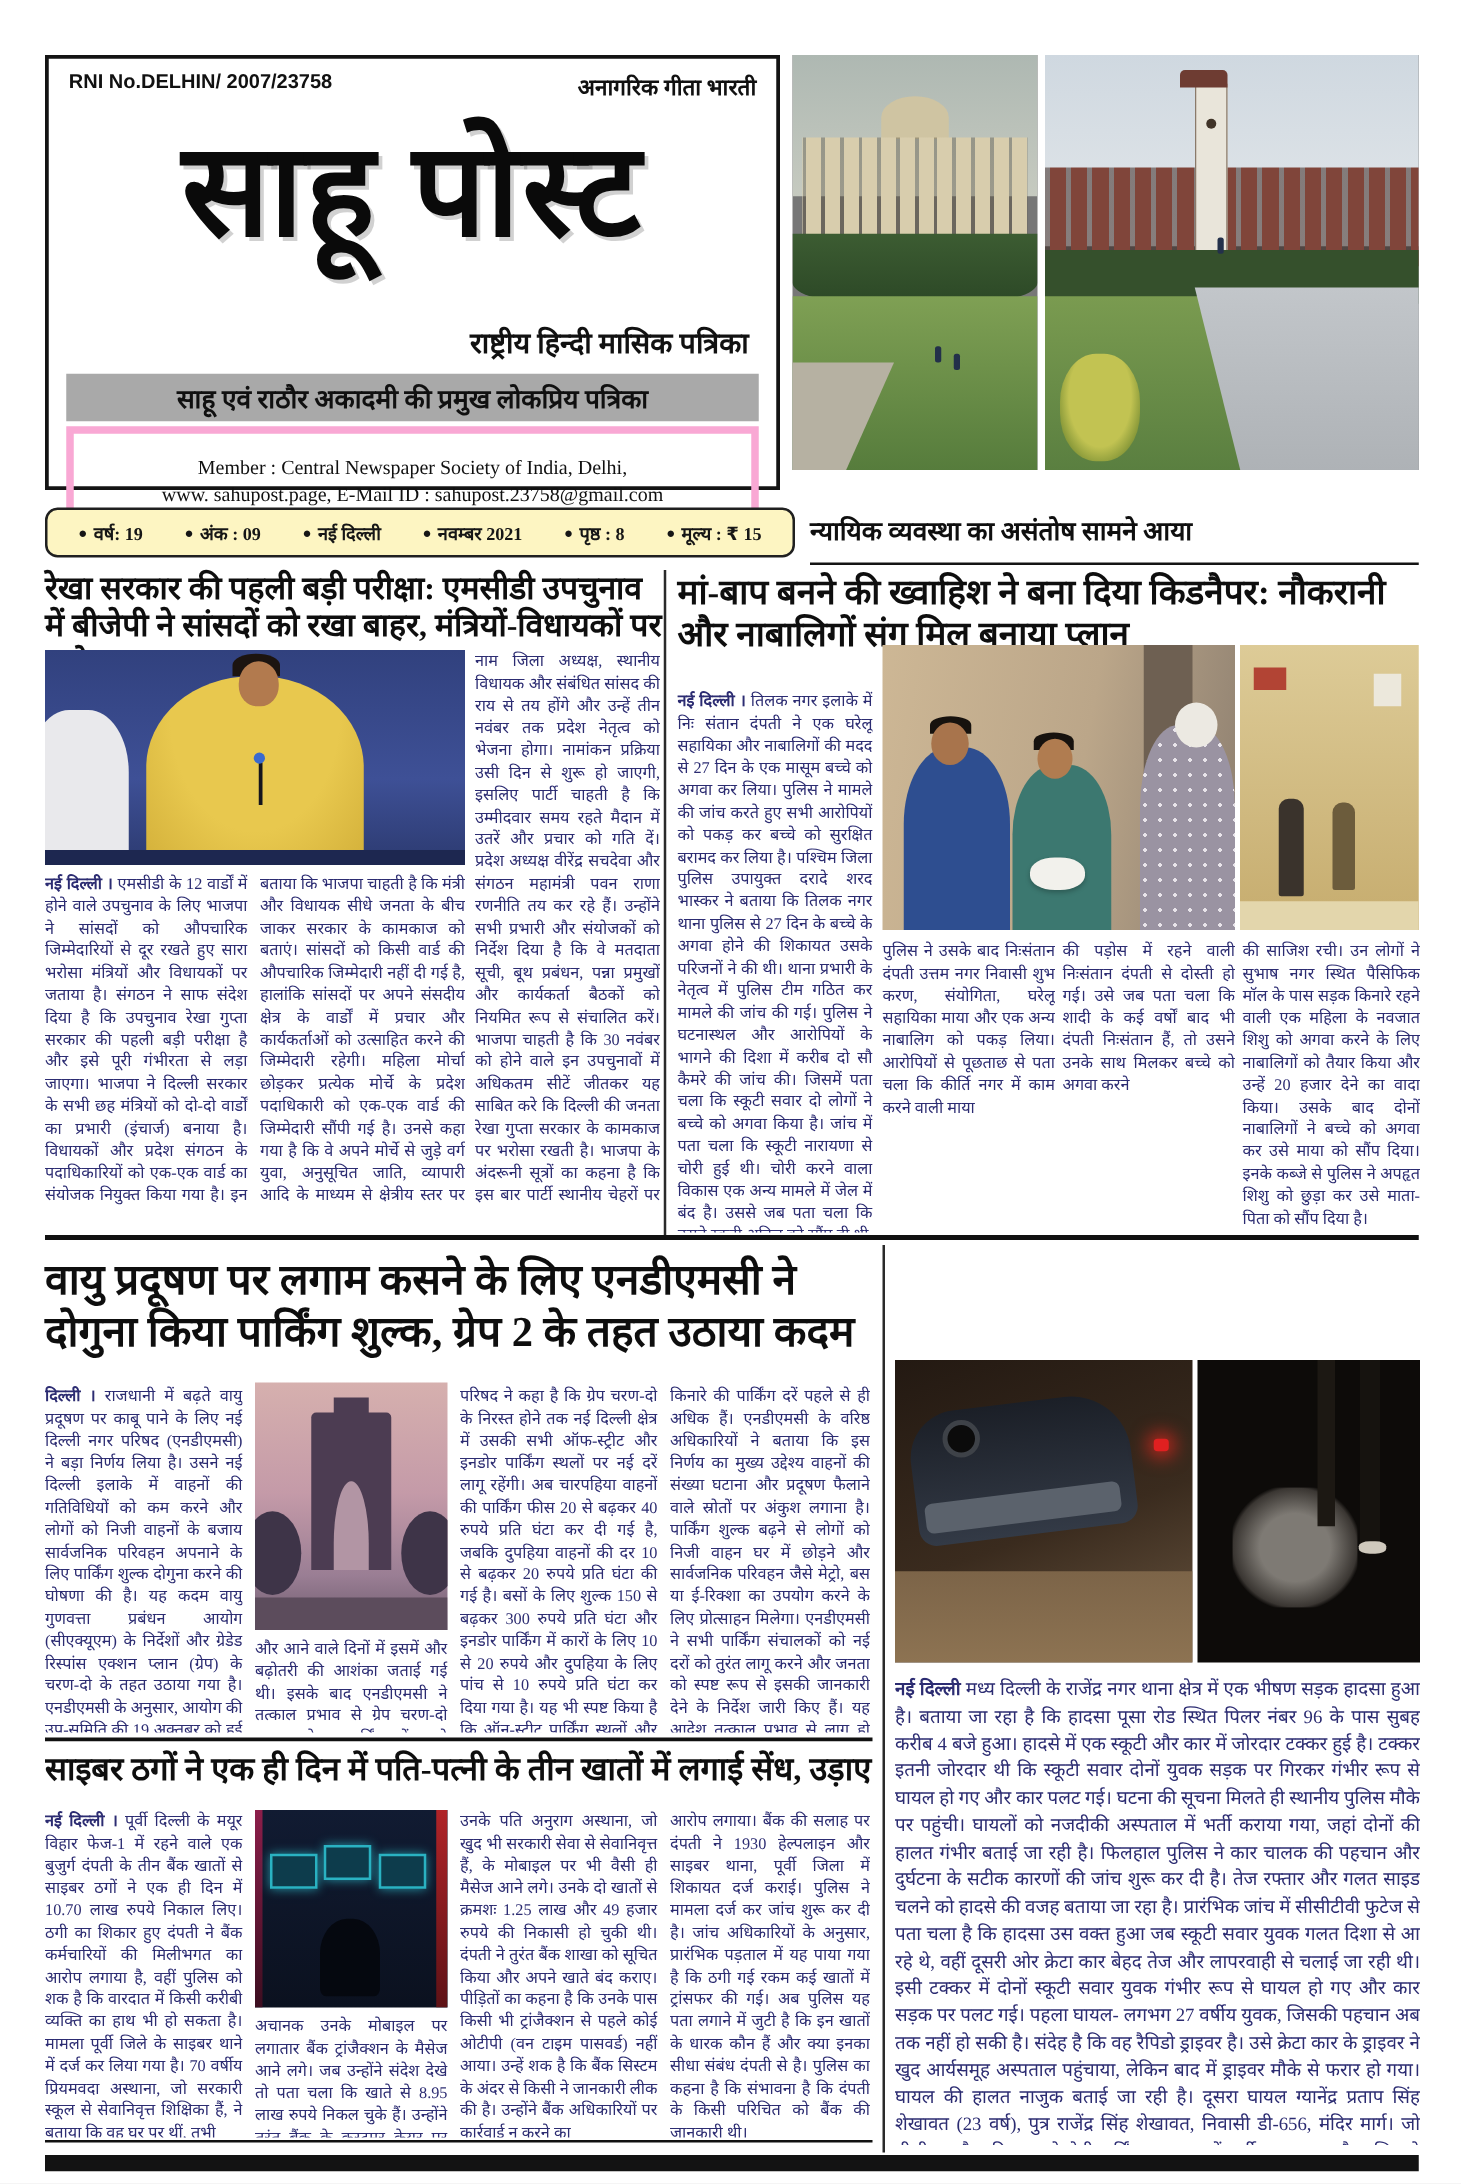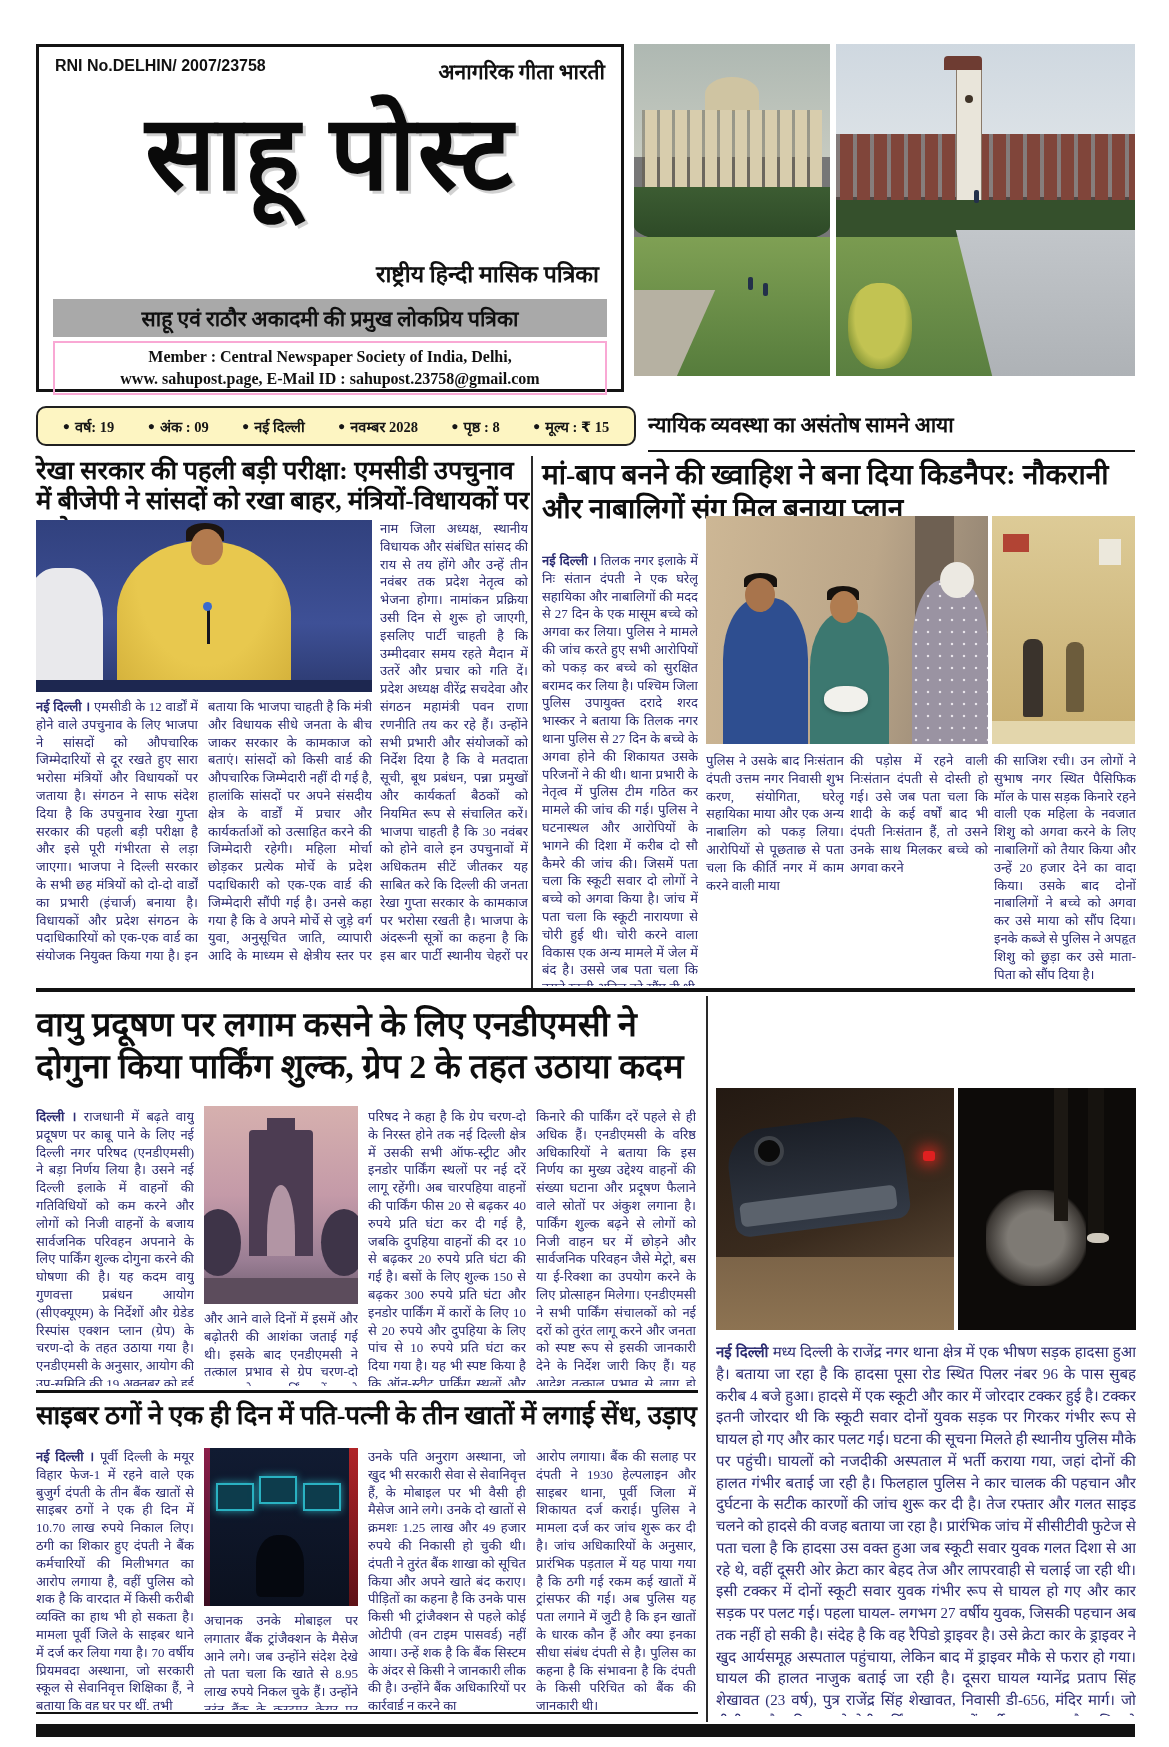--- a/index.html
+++ b/index.html
@@ -13,25 +13,25 @@
   .page{
     position:relative;width:1169px;height:1747px;background:var(--paper);
     margin:0 auto;overflow:hidden;
     font-family:"Liberation Serif","DejaVu Sans",serif;
   }
   .abs{position:absolute;}
   
   .masthead{left:36px;top:44px;width:588px;height:348px;border:3px solid #141414;box-sizing:border-box;}
   .mh-top{position:absolute;left:0;top:0;right:0;display:flex;justify-content:space-between;padding:10px 16px 0 16px;box-sizing:border-box;}
   .rni{font-family:"Liberation Sans",sans-serif;font-weight:bold;font-size:16px;color:#111;}
-  .mh-topright{font-weight:bold;font-size:21px;color:#111;}
+  .mh-topright{font-weight:bold;font-size:18px;color:#111;}
   .np-title{position:absolute;left:0;top:42px;width:100%;text-align:center;font-size:104px;font-weight:800;color:#0a0a0a;line-height:1.25;letter-spacing:2px;text-shadow:3px 3px 0 rgba(0,0,0,0.18);}
   .np-subtitle{position:absolute;right:22px;top:210px;font-size:23px;font-weight:bold;color:#111;margin-left:28px;}
   .np-tagline{position:absolute;left:14px;right:14px;top:252px;background:#a9a9a9;color:#101010;font-weight:bold;font-size:21px;text-align:center;padding:5px 0;}
-  .member-box{position:absolute;left:14px;right:14px;top:294px;border:2px solid #f9a8d4;text-align:center;font-weight:bold;font-size:16px;color:#111;padding:3px 0 4px 0;line-height:1.35;}
+  .member-box{position:absolute;left:14px;right:14px;top:294px;border:6px solid #f9a8d4;text-align:center;font-weight:normal;font-size:16px;color:#111;padding:17px 0 4px 0;line-height:1.35;}
   
   .photo{position:absolute;overflow:hidden;background:#777;}
   .court1{left:634px;top:44px;width:196px;height:332px;}
   .court2{left:836px;top:44px;width:299px;height:332px;}
   .c1-sky{position:absolute;left:0;top:0;width:100%;height:34%;background:linear-gradient(#aeb8b2,#c6cac0);}
   .c1-dome{position:absolute;left:50%;top:10%;width:54px;height:34px;margin-left:-27px;background:#cfc4a2;border-radius:50% 50% 0 0;}
   .c1-building{position:absolute;left:4%;top:20%;width:92%;height:26%;background:repeating-linear-gradient(90deg,rgba(88,76,54,0.38) 0 3px,#d8cdad 3px 15px);}
   .c1-trees{position:absolute;left:0;top:43%;width:100%;height:17%;background:linear-gradient(#3c5c32,#2c4826);border-radius:0 0 30% 30%;}
   .c1-lawn{position:absolute;left:0;bottom:0;width:100%;height:42%;background:linear-gradient(#7fa054,#567c3c);}
   .c1-path{position:absolute;left:-10%;bottom:0;width:42%;height:26%;background:#b6b1a2;transform:skewX(-24deg);}
@@ -175,21 +175,21 @@
     <span class="dl-item">
         <span class="dl-bullet">●</span>
         <span>अंक : 09</span>
       </span>
     <span class="dl-item">
         <span class="dl-bullet">●</span>
         <span>नई दिल्ली</span>
       </span>
     <span class="dl-item">
         <span class="dl-bullet">●</span>
-        <span>नवम्बर 2028</span>
+        <span>नवम्बर 2021</span>
       </span>
     <span class="dl-item">
         <span class="dl-bullet">●</span>
         <span>पृष्ठ : 8</span>
       </span>
     <span class="dl-item">
         <span class="dl-bullet">●</span>
         <span>मूल्य : ₹  15</span>
       </span>
   </div>

